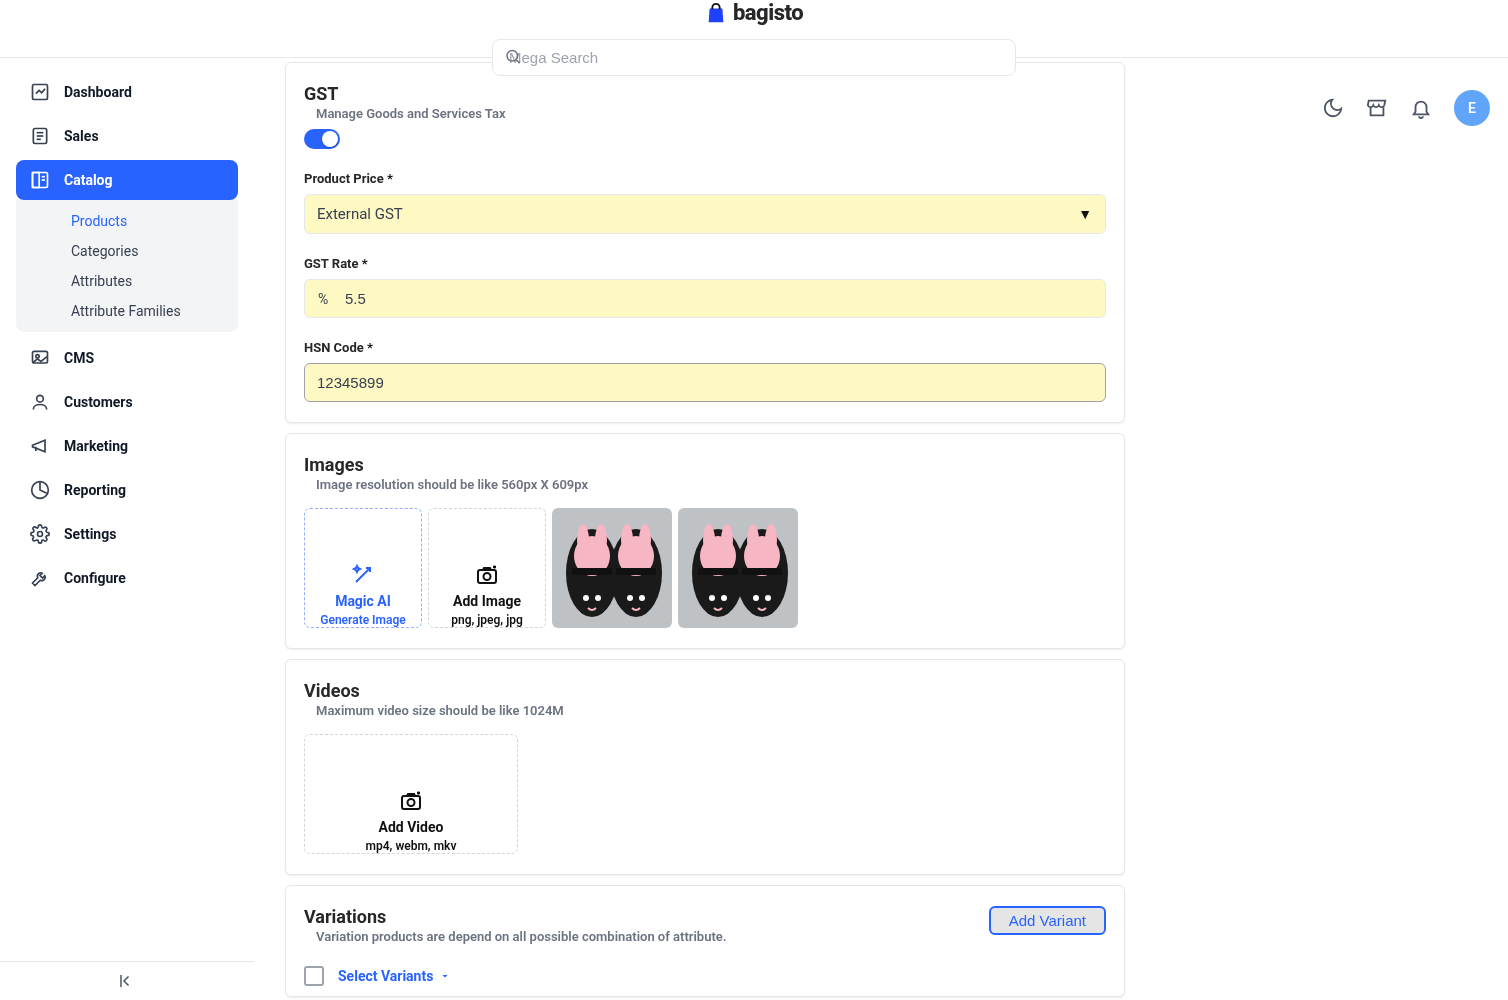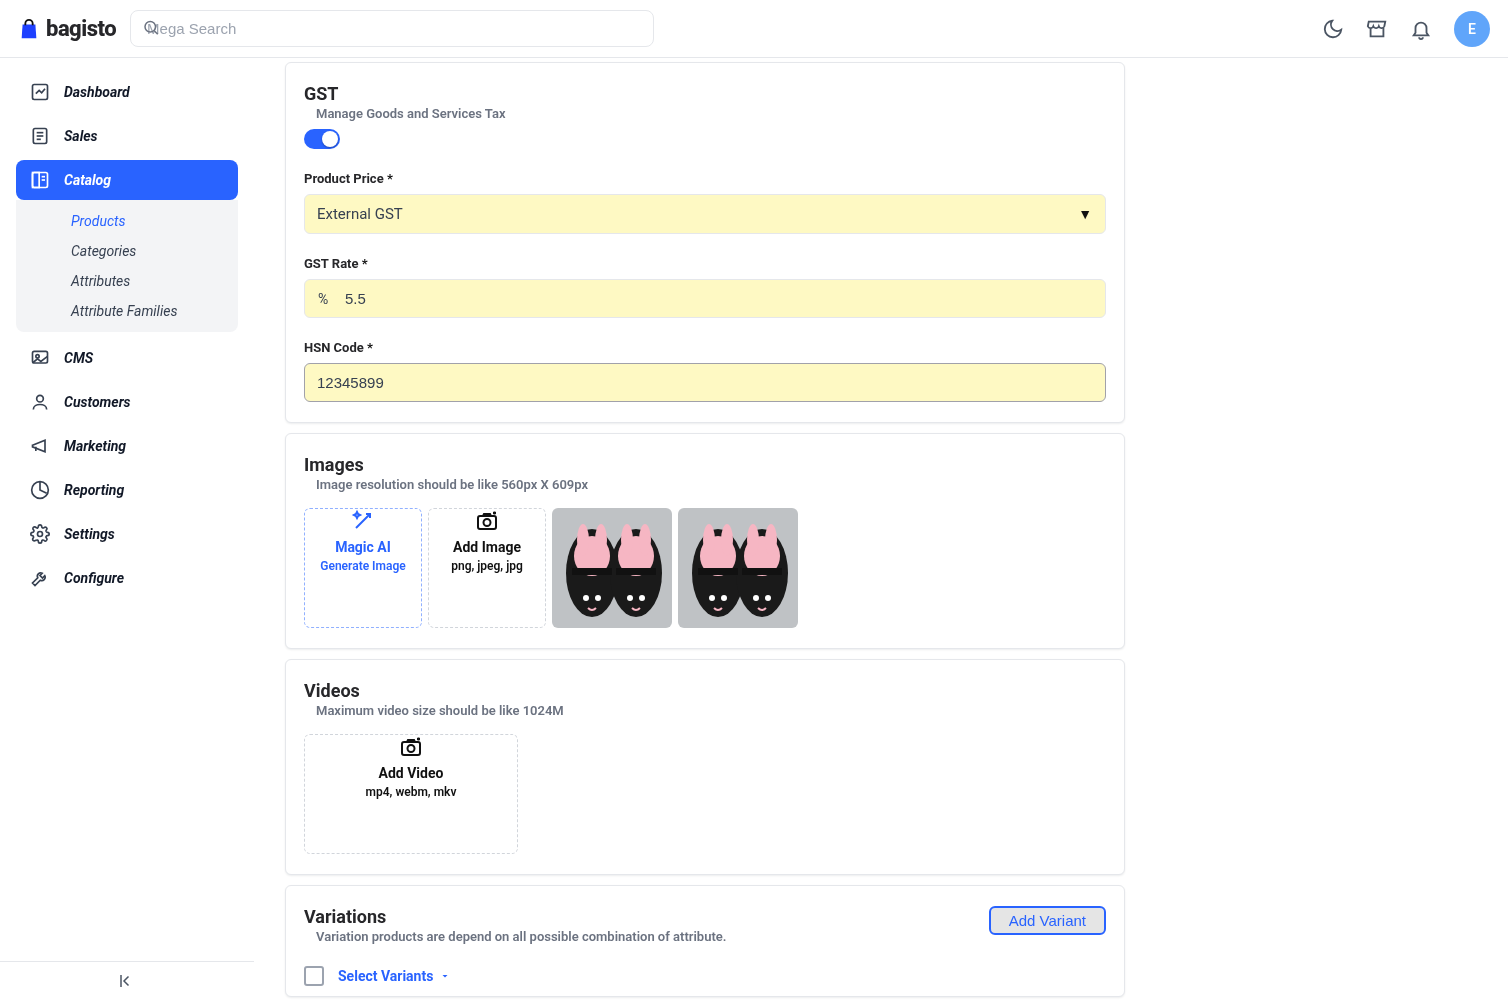--- a/index.html
+++ b/index.html
@@ -26,39 +26,40 @@
     position:relative;
   }
   
   .header{
     height:58px;
     display:flex;
     align-items:center;
     padding:0 18px;
     border-bottom:1px solid var(--border);
     gap:14px;
+    flex-direction:column;
   }
   .logo{display:flex;align-items:center;gap:6px;font-weight:800;font-size:22px;letter-spacing:-0.5px;}
   .logo svg{width:22px;height:22px;}
   .search-wrap{position:relative;width:524px;}
   .search{
     width:100%;padding:9px 14px 9px 16px;
     border:1px solid var(--border);
     border-radius:8px;font-size:15px;color:var(--text);
     outline:none;background:#fff;
   }
   .search::placeholder{color:#9CA3AF;}
   .search-icon{position:absolute;left:12px;top:50%;transform:translateY(-50%);color:#6b7280;}
   .header-right{margin-left:auto;display:flex;align-items:center;gap:22px;color:#4b5563;}
   .icon-btn{display:flex;align-items:center;justify-content:center;cursor:pointer;}
   .avatar{width:36px;height:36px;border-radius:50%;background:var(--avatar);color:#fff;display:flex;align-items:center;justify-content:center;font-weight:600;}
 
   
   .body{display:flex;height:calc(1000px - 58px);}
-  .sidebar{width:255px;padding:14px 0 0 0;border-right:1px solid transparent;display:flex;flex-direction:column;font-style:italic;}
+  .sidebar{width:255px;padding:14px 0 0 0;border-right:1px solid transparent;display:flex;flex-direction:column;}
   .nav-list{list-style:none;margin:0;padding:0 16px;}
   .nav-item{
     display:flex;align-items:center;gap:14px;
     padding:10px 14px;border-radius:8px;
     font-weight:700;color:#111827;cursor:pointer;margin-bottom:4px;
   }
   .nav-item.active{background:var(--sidebar-active);color:#fff;}
   .nav-item.active svg{color:#fff;}
   .nav-item svg{color:#374151;width:20px;height:20px;flex-shrink:0;}
   .subnav{background:var(--sub-bg);border-radius:0 0 8px 8px;padding:6px 0;margin:-4px 0 6px 0;}
@@ -90,21 +91,21 @@
   .select-wrap{position:relative;}
   .select-wrap .chev{position:absolute;right:14px;top:50%;transform:translateY(-50%);pointer-events:none;color:#111;}
   .input-affix{position:relative;}
   .input-affix .affix{position:absolute;left:14px;top:50%;transform:translateY(-50%);color:#374151;}
   .input-affix input{padding-left:40px;}
   .hsn{border:1px solid #a1a1aa;}
 
   
   .media-row{display:flex;gap:6px;margin-top:16px;flex-wrap:wrap;}
   .media-tile{
-    width:118px;height:120px;border-radius:6px;display:flex;flex-direction:column;align-items:center;justify-content:flex-start;gap:4px;cursor:pointer;
+    width:118px;height:120px;border-radius:6px;display:flex;flex-direction:column;align-items:center;justify-content:flex-end;gap:4px;cursor:pointer;
   }
   .tile-dashed-blue{border:1px dashed #90b0ff;color:var(--blue);}
   .tile-dashed-gray{border:1px dashed #d1d5db;color:#111;}
   .tile-title{font-weight:700;font-size:14px;}
   .tile-sub{font-size:12px;font-weight:600;}
   .video-tile{width:214px;}
   .media-tile svg{width:24px;height:24px;margin-bottom:2px;}
 
   .thumb{width:120px;height:120px;border-radius:6px;overflow:hidden;}
   .thumb svg{width:100%;height:100%;display:block;}

